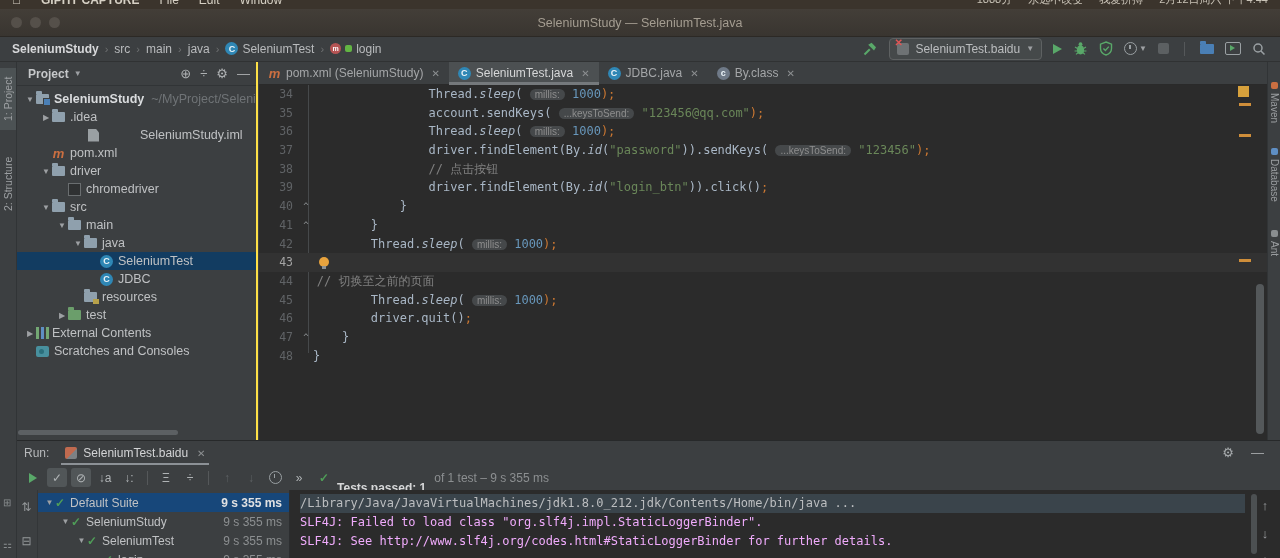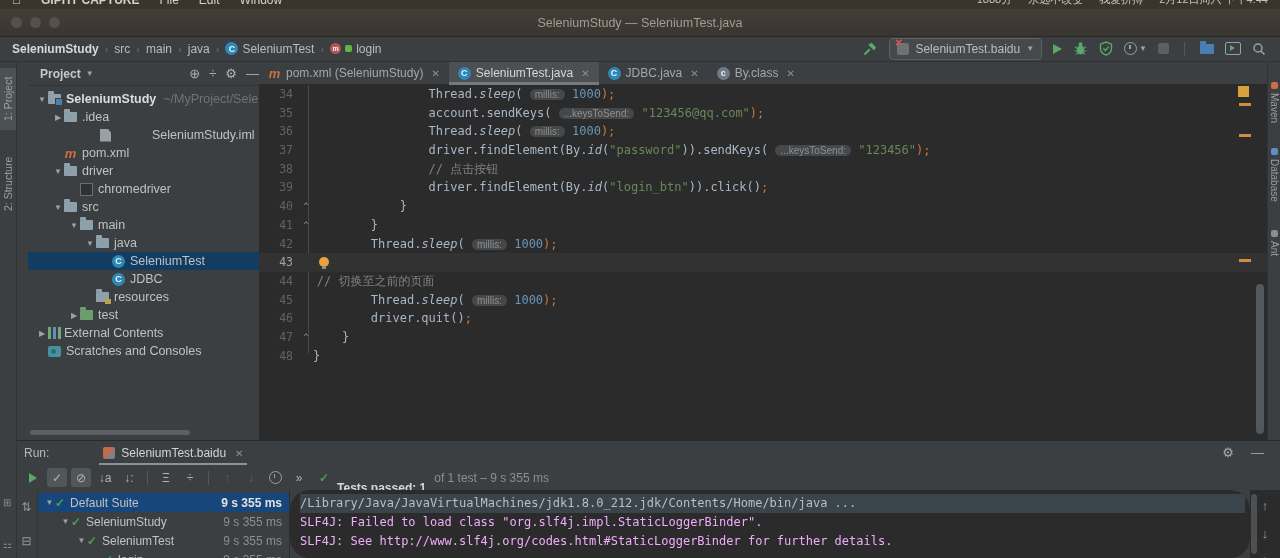--- a/index.html
+++ b/index.html
@@ -38,21 +38,21 @@
                     border-top:3px solid transparent;border-bottom:3px solid transparent;}
   .ic-bluefolder{width:14px;height:10px;background:#4a7fb5;border-radius:1px;position:relative;}
   .ic-bluefolder::before{content:'';position:absolute;top:-3px;left:0;width:6px;height:3px;background:#4a7fb5;border-radius:1px 1px 0 0;}
   
   .stripe-left{position:absolute;left:0;top:62px;width:16px;bottom:0;background:#3c3f41;border-right:1px solid #313436;z-index:5;}
   .vlabel-l{position:absolute;left:0;width:16px;writing-mode:vertical-rl;transform:rotate(180deg);
             font-size:10.5px;color:#9da0a3;display:flex;align-items:center;justify-content:center;gap:4px;}
   .vlabel-l.active{background:#4c5254;}
   .stripe-ico{position:absolute;left:3px;width:10px;height:10px;color:#8a8e90;font-size:10px;line-height:10px;}
   
-  .project{position:absolute;left:28px;top:62px;width:242px;height:378px;background:#3c3f41;border-right:5px solid #fde047;box-sizing:border-box;}
+  .project{position:absolute;left:16px;top:62px;width:242px;height:378px;background:#3c3f41;border-right:2px solid #fde047;box-sizing:border-box;}
   .proj-header{height:23px;border-bottom:1px solid #313436;display:flex;align-items:center;padding:0 6px 0 12px;
                font-size:12px;color:#c6c8ca;font-weight:bold;}
   .proj-header .hdr-icons{margin-left:auto;display:flex;gap:9px;color:#aeb1b3;font-weight:normal;align-items:center;}
   .hdr-ic{font-size:13px;line-height:13px;cursor:default;}
   .proj-tree{position:relative;font-size:12.5px;color:#bfc1c3;padding-top:4px;}
   .ptrow{height:18px;display:flex;align-items:center;white-space:nowrap;overflow:hidden;}
   .ptrow.selected{background:#123c61;}
   .pt-arrow{width:12px;flex:none;font-size:8px;color:#9da0a3;text-align:center;}
   .pt-label{margin-left:5px;}
   .pt-label.bold{font-weight:bold;color:#dadcde;}
@@ -100,21 +100,21 @@
   .bulb::after{content:'';position:absolute;left:3px;top:9px;width:4px;height:3px;background:#8d9193;}
   .stripe-mark{position:absolute;background:#cf8e3a;}
   .vscroll{position:absolute;width:8px;border-radius:4px;background:#54585a;}
   
   .stripe-right{position:absolute;right:0;top:62px;width:12px;height:378px;background:#3c3f41;border-left:1px solid #313436;z-index:5;}
   .vlabel-r{position:absolute;left:0;width:12px;writing-mode:vertical-rl;font-size:10px;color:#9a9da0;
             display:flex;align-items:center;gap:4px;}
   .vdot{width:7px;height:7px;border-radius:2px;flex:none;}
   
   .run{position:absolute;left:16px;top:440px;right:0;bottom:0;background:#3c3f41;border-top:1px solid #27292a;box-sizing:border-box;}
-  .run-header{height:24px;display:flex;align-items:center;padding-left:8px;font-size:12px;color:#b7b9bb;position:relative;gap:38px;}
+  .run-header{height:24px;display:flex;align-items:center;padding-left:8px;font-size:12px;color:#b7b9bb;position:relative;}
   .run-tab{display:flex;align-items:center;gap:6px;margin-left:12px;padding:3px 4px;color:#d3d4d6;position:relative;}
   .run-tab::after{content:'';position:absolute;left:0;right:0;bottom:-2px;height:2px;background:#8c9196;}
   .ic-testng{width:12px;height:12px;border-radius:2px;background:linear-gradient(135deg,#c06a4f 0 55%,#7d8184 55%);flex:none;}
   .run-hdr-icons{position:absolute;right:16px;top:4px;display:flex;gap:17px;color:#a7abad;font-size:13px;}
   .run-toolbar{height:25px;display:flex;align-items:center;gap:4px;padding-left:7px;font-size:12px;color:#afb3b5;}
   .tbtn{min-width:20px;height:19px;display:flex;align-items:center;justify-content:center;border-radius:3px;font-size:12px;}
   .tbtn.pressed{background:#515658;}
   .tbtn.disabled{color:#5e6264;}
   .tb-sep{width:1px;height:14px;background:#55585a;margin:0 4px;}
   .tri{width:0;height:0;border-left:9px solid #59a869;border-top:5.5px solid transparent;border-bottom:5.5px solid transparent;}
@@ -127,21 +127,21 @@
   .run-leftbar{width:21px;border-right:1px solid #333638;display:flex;flex-direction:column;align-items:center;
                padding-top:10px;gap:20px;color:#95999b;font-size:12px;flex:none;}
   .test-tree{width:252px;flex:none;position:relative;font-size:12px;color:#c0c2c4;padding-top:3px;border-right:1px solid #2c2e30;box-sizing:border-box;}
   .ttrow{height:19px;display:flex;align-items:center;white-space:nowrap;}
   .ttrow.selected{background:#17477a;}
   .tt-arrow{width:11px;font-size:8px;color:#9da0a3;text-align:center;flex:none;}
   .tt-check{color:#4f9e58;font-weight:bold;margin-right:5px;}
   .tt-time{margin-left:auto;padding-right:7px;color:#8c8f91;}
   .ttrow.selected .tt-time{color:#e0e1e2;font-weight:bold;}
   .console{flex:1;background:#2b2b2b;font-family:"DejaVu Sans Mono",monospace;font-size:12px;line-height:19px;
-           padding:4px 0 0 10px;overflow:hidden;white-space:nowrap;border-radius:20px;}
+           padding:4px 0 0 10px;overflow:hidden;white-space:nowrap;}
   .cline.out{color:#bcbec0;}
   .cline.err{color:#f0abfc;}
   .cline.hl{background:#3a444b;width:945px;}
   .console-scroll{width:30px;background:#2b2b2b;display:flex;flex-direction:column;align-items:center;
                   padding-top:8px;gap:13px;color:#9da0a3;font-size:13px;position:relative;flex:none;}
   .cs-thumb{position:absolute;left:1px;top:4px;width:6px;height:60px;background:#4c5052;border-radius:3px;}
   .underln{border-bottom:1.5px solid #9da0a3;line-height:11px;}
 </style>
 </head>
 <body>

